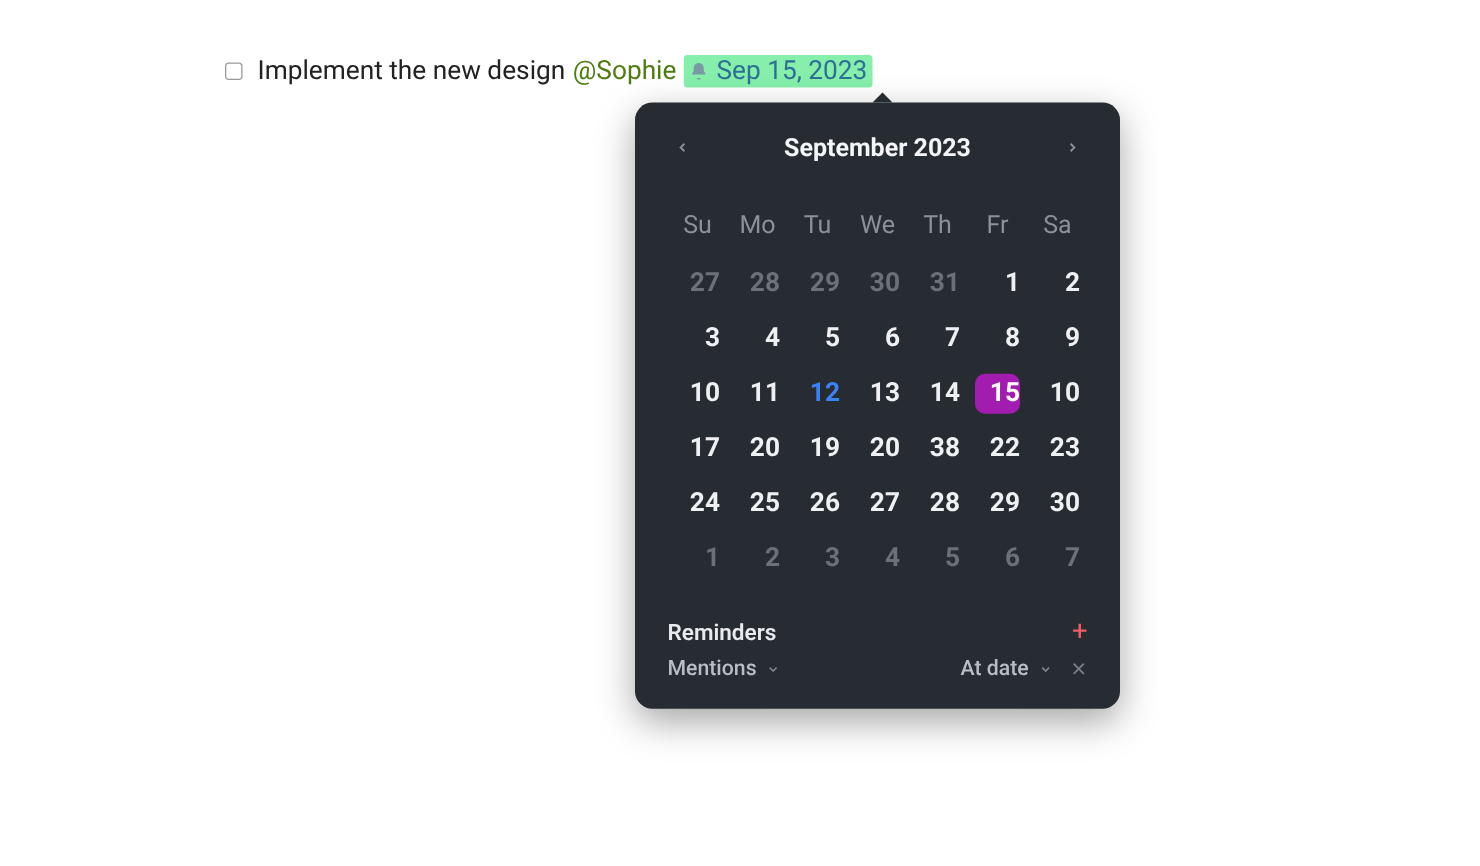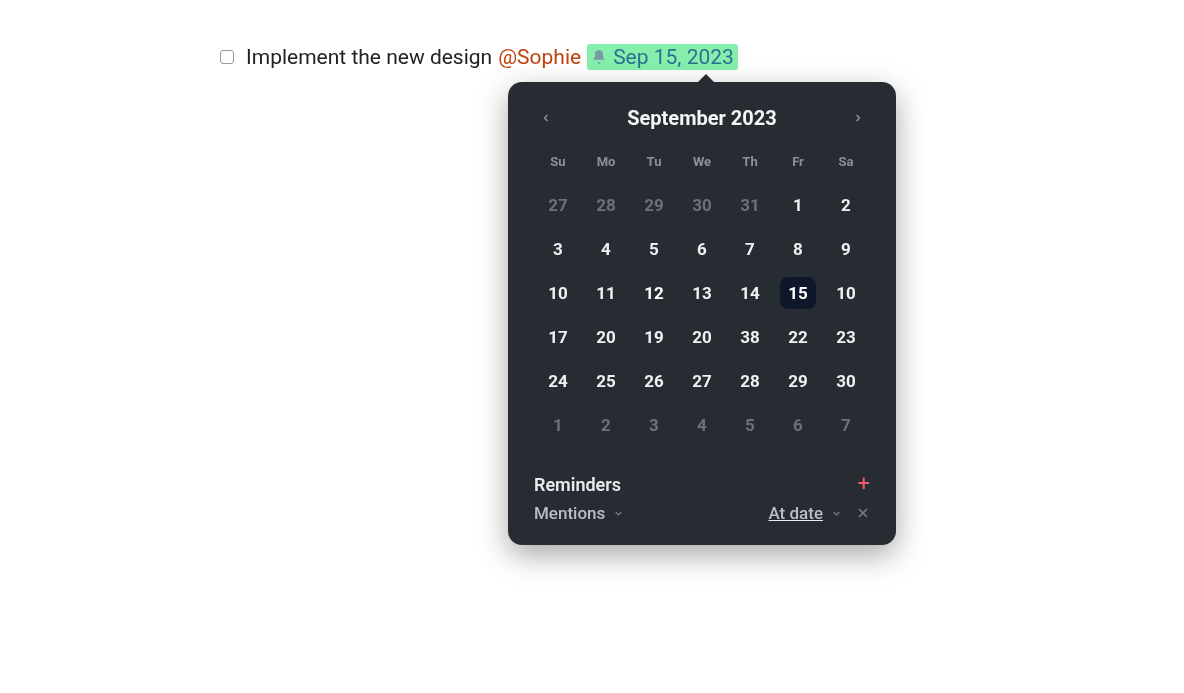--- a/index.html
+++ b/index.html
@@ -13,32 +13,31 @@
   }
 
   .task-line {
     position: absolute;
     top: 44px;
     left: 180px;
     display: flex;
     align-items: center;
     font-size: 21px;
     color: #2b2b2b;
-    margin-left: 40px;
   }
   .checkbox {
     width: 14px;
     height: 14px;
     border: 1.5px solid #999;
     border-radius: 3px;
     margin-right: 12px;
     flex-shrink: 0;
   }
   .task-text { color: #222; }
-  .mention { color: #c2410c; margin-left: 6px; }
+  .mention { color: #4d7c0f; margin-left: 6px; }
   .date-chip {
     display: inline-flex;
     align-items: center;
     background: #86efac;
     color: #2d7094;
     border-radius: 3px;
     padding: 1px 4px 1px 4px;
     margin-left: 6px;
   }
   .bell-icon {
@@ -68,21 +67,21 @@
     width: 0; height: 0;
     border-left: 8px solid transparent;
     border-right: 8px solid transparent;
     border-bottom: 8px solid #272c33;
   }
 
   .cal-header {
     display: flex;
     align-items: center;
     justify-content: space-between;
-    margin-bottom: 24px;
+    margin-bottom: 37px;
     gap: 48px;
   }
   .chevron {
     width: 24px; height: 24px;
     display: flex; align-items: center; justify-content: center;
     color: #8a9199;
     cursor: pointer;
   }
   .cal-title {
     font-size: 20px;
@@ -91,40 +90,41 @@
   }
 
   .cal-grid {
     display: grid;
     grid-template-columns: repeat(7, 1fr);
     row-gap: 12px;
     text-align: center;
     margin-bottom: 22px;
   }
   .dow {
-    font-size: 13px;
-    font-weight: 700;
+    font-size: 20px;
+    font-weight: 400;
     color: #8a9199;
     padding-bottom: 8px;
   }
   .day {
-    font-size: 17px;
+    font-size: 21px;
     font-weight: 700;
     color: #eef0f2;
     height: 32px;
     line-height: 32px;
     border-radius: 8px;
     cursor: pointer;
     width: 36px;
     margin: 0 auto;
+    text-align: right;
   }
   .day.other { color: #6b7178; }
-  .day.today { color: #ffffff; }
+  .day.today { color: #3b82f6; }
   .day.selected {
-    background: #0f172a;
+    background: #a21caf;
     color: #fff;
   }
 
   .row {
     display: flex;
     align-items: center;
     justify-content: space-between;
     font-size: 18px;
     font-weight: 600;
     color: #e8eaed;
@@ -169,21 +169,20 @@
     cursor: pointer;
   }
   .mini-chevron {
     color: #7b828a;
     display: inline-flex;
   }
   .right-group {
     display: flex;
     align-items: center;
     gap: 14px;
-    text-decoration: underline;
   }
   .x-btn {
     color: #7b828a;
     cursor: pointer;
     display: inline-flex;
   }
 </style>
 </head>
 <body>
 

